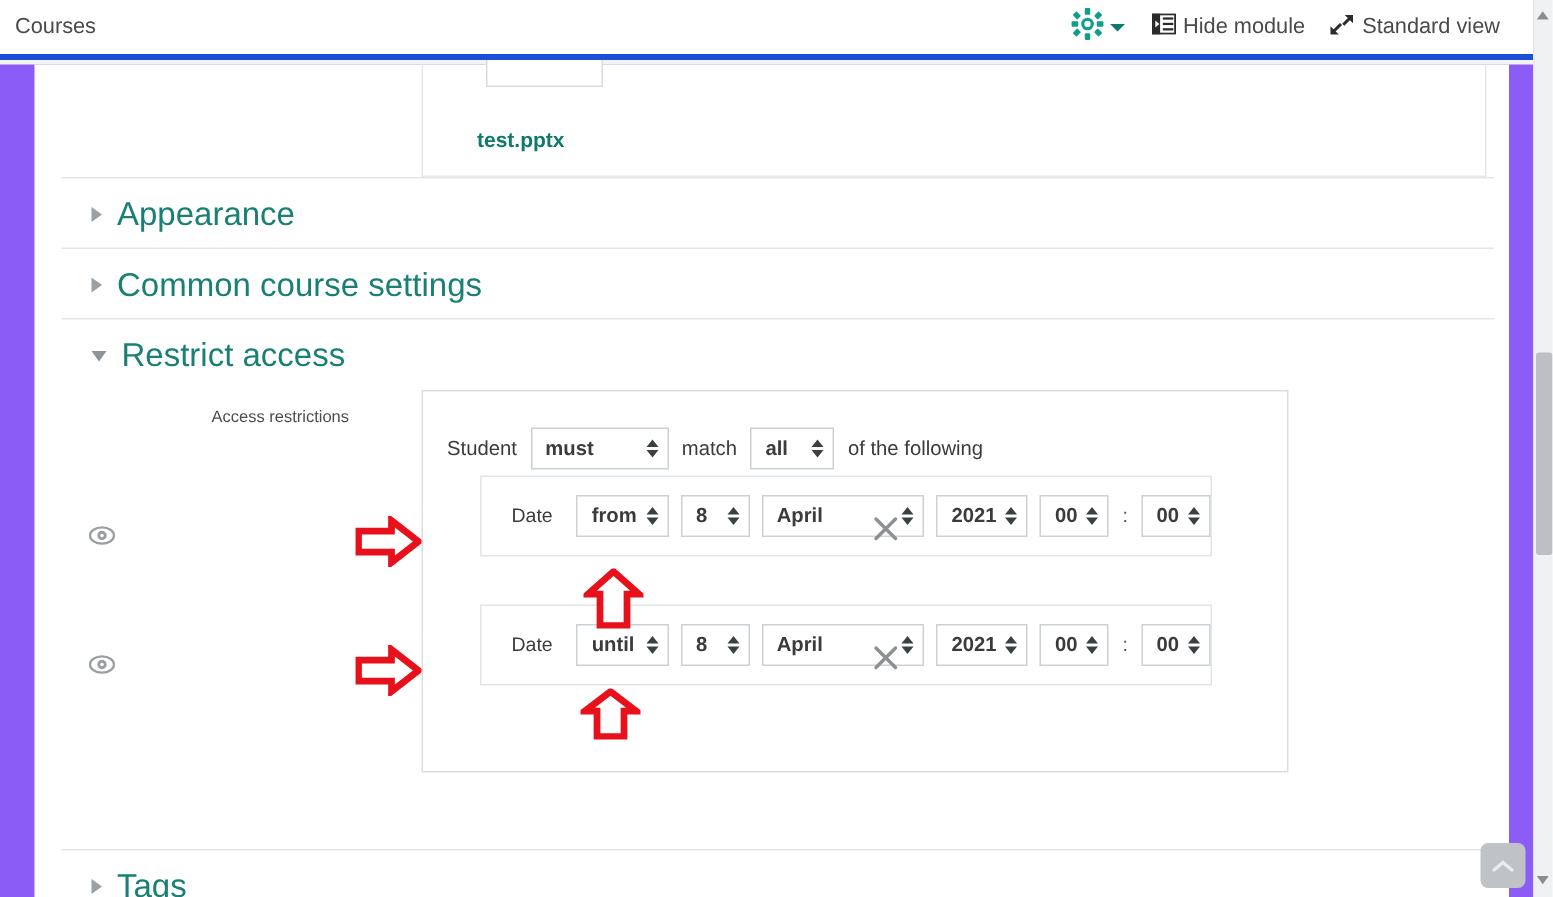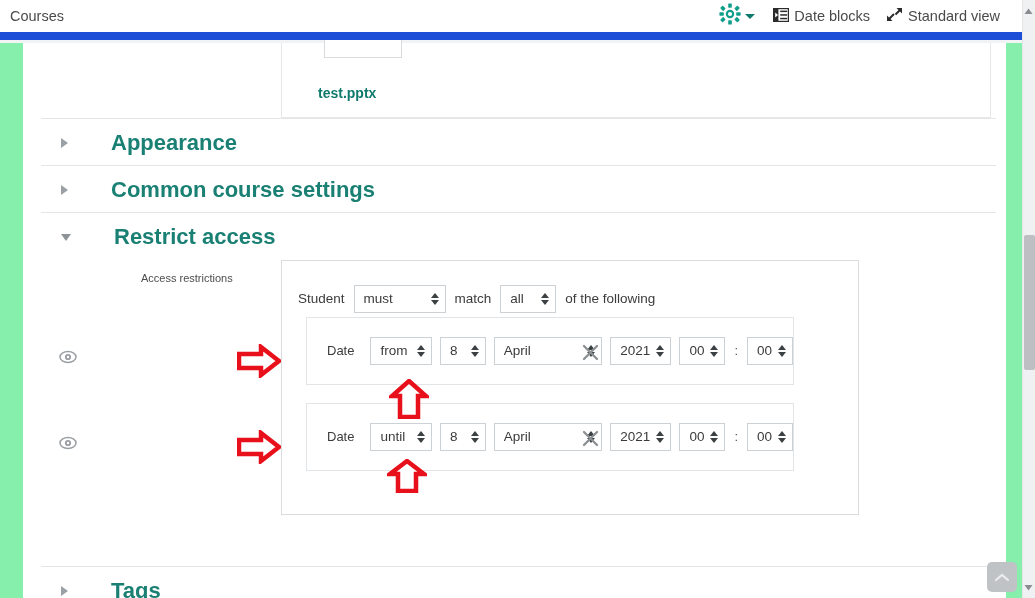--- a/index.html
+++ b/index.html
@@ -11,21 +11,21 @@
     overflow: hidden;
     position: relative;
     color: #3b3b3b;
   }
 
   
   #navbar {
     position: absolute; top: 0; left: 0;
     width: 1022px; height: 40px;
     background: #ffffff;
-    border-bottom: 8px solid #1d4ed8;
+    border-bottom: 4px solid #1d4ed8;
     display: flex; align-items: center;
     z-index: 20;
   }
   #nav-left { display: flex; align-items: center; padding-left: 2px; }
   #nav-right { display: flex; align-items: center; margin-left: auto; padding-right: 14px; }
   .nav-link {
     font-size: 14.5px; color: #4a4a4a; text-decoration: none;
     display: flex; align-items: center; gap: 5px;
     padding: 4px 8px; white-space: nowrap;
   }
@@ -34,21 +34,21 @@
   .caret-down {
     width: 0; height: 0;
     border-left: 5px solid transparent; border-right: 5px solid transparent;
     border-top: 5px solid #0f7a6c;
   }
 
   
   #page-bg {
     position: absolute; top: 43px; left: 0;
     width: 1022px; height: 555px;
-    background: #86efac;
+    background: #8b5cf6;
   }
   #content-card {
     position: absolute; top: 0px; left: 23px;
     width: 983px; min-height: 555px;
     background: #ffffff;
   }
 
   
   #file-block {
     margin: 0 0 0 258px;
@@ -108,23 +108,22 @@
   }
   .tri.collapsed {
     border-top: 5px solid transparent; border-bottom: 5px solid transparent;
     border-left: 7px solid #9aa0a3;
   }
   .tri.expanded {
     border-left: 5px solid transparent; border-right: 5px solid transparent;
     border-top: 7px solid #8d9396;
   }
   .section-title {
-    font-size: 22px; color: #1a8074; font-weight: bold;
+    font-size: 22px; color: #1a8074; font-weight: normal;
     line-height: 1.1;
-    margin-left: 33px;
   }
 
   
   #restrict-body { position: relative; height: 300px; }
   #access-label {
     position: absolute; left: 118px; top: 12px;
     font-size: 11px; color: #4d4d4d;
   }
   #restrictions-box {
     position: absolute; left: 258px; top: 0px;
@@ -136,21 +135,21 @@
     display: flex; align-items: center; gap: 9px;
     font-size: 13.5px; color: #3b3b3b;
   }
 
   
   .sel {
     position: relative; display: inline-flex; align-items: center;
     border: 1px solid #ccd1d5; background: #fff;
     height: 28px; padding: 0 20px 0 9px;
     font-size: 13.5px; color: #3b3b3b;
-    cursor: pointer; white-space: nowrap;
+    cursor: pointer; white-space: nowrap; font-weight: bold;
   }
   .sel .ud {
     position: absolute; right: 6px; top: 50%;
     transform: translateY(-50%);
     display: flex; flex-direction: column; gap: 2px;
   }
   .sel .ud i { display: block; width: 0; height: 0; }
   .sel .ud i.up {
     border-left: 4px solid transparent; border-right: 4px solid transparent;
     border-bottom: 5px solid #3b4043;
@@ -161,22 +160,22 @@
   }
   .sel.w-must { width: 92px; }
   .sel.w-all  { width: 56px; }
   .sel.w-dir  { width: 66px; }
   .sel.w-day  { width: 48px; }
   .sel.w-mon  { width: 120px; }
   .sel.w-year { width: 62px; text-align: center; }
   .sel.w-time { width: 46px; }
 
   .rule-row {
-    position: absolute; left: 24px;
-    width: 488px; height: 68px;
+    position: absolute; left: 38px;
+    width: 488px; height: 54px;
     border: 1px solid #e2e5e8; background: #fff;
   }
   #rule-1 { top: 56px; }
   #rule-2 { top: 142px; }
   .rule-inner {
     display: flex; align-items: center; height: 100%;
     padding-left: 20px; gap: 8px;
   }
   .rule-label { font-size: 13px; color: #3b3b3b; margin-right: 8px; }
   .colon { font-size: 13px; color: #555; margin: 0 1px; }
@@ -261,21 +260,21 @@
       <span>
         <svg width="16" height="14" viewBox="0 0 16 14">
           <rect x="0.5" y="0.5" width="15" height="13" fill="none" stroke="#2b2b2b" stroke-width="1.4"></rect>
           <rect x="0" y="0" width="5.4" height="14" fill="#2b2b2b"></rect>
           <rect x="7.2" y="2.6" width="7" height="1.5" fill="#2b2b2b"></rect>
           <rect x="7.2" y="6.2" width="7" height="1.5" fill="#2b2b2b"></rect>
           <rect x="7.2" y="9.8" width="7" height="1.5" fill="#2b2b2b"></rect>
           <path d="M5.0 7 L2.2 4.6 L2.2 9.4 Z" fill="#ffffff"></path>
         </svg>
       </span>
-      <span>Date blocks</span>
+      <span>Hide module</span>
     </a>
 
     <a class="nav-link" href="#">
       <span>
         <svg width="17" height="15" viewBox="0 0 17 15">
           <path d="M2 13 L8 7" stroke="#2b2b2b" stroke-width="2"></path>
           <path d="M1 8.5 L1 14 L6.5 14 Z" fill="#2b2b2b"></path>
           <path d="M15 2 L9.5 7.5" stroke="#2b2b2b" stroke-width="2"></path>
           <path d="M16 6.5 L16 1 L10.5 1 Z" fill="#2b2b2b"></path>
         </svg>

